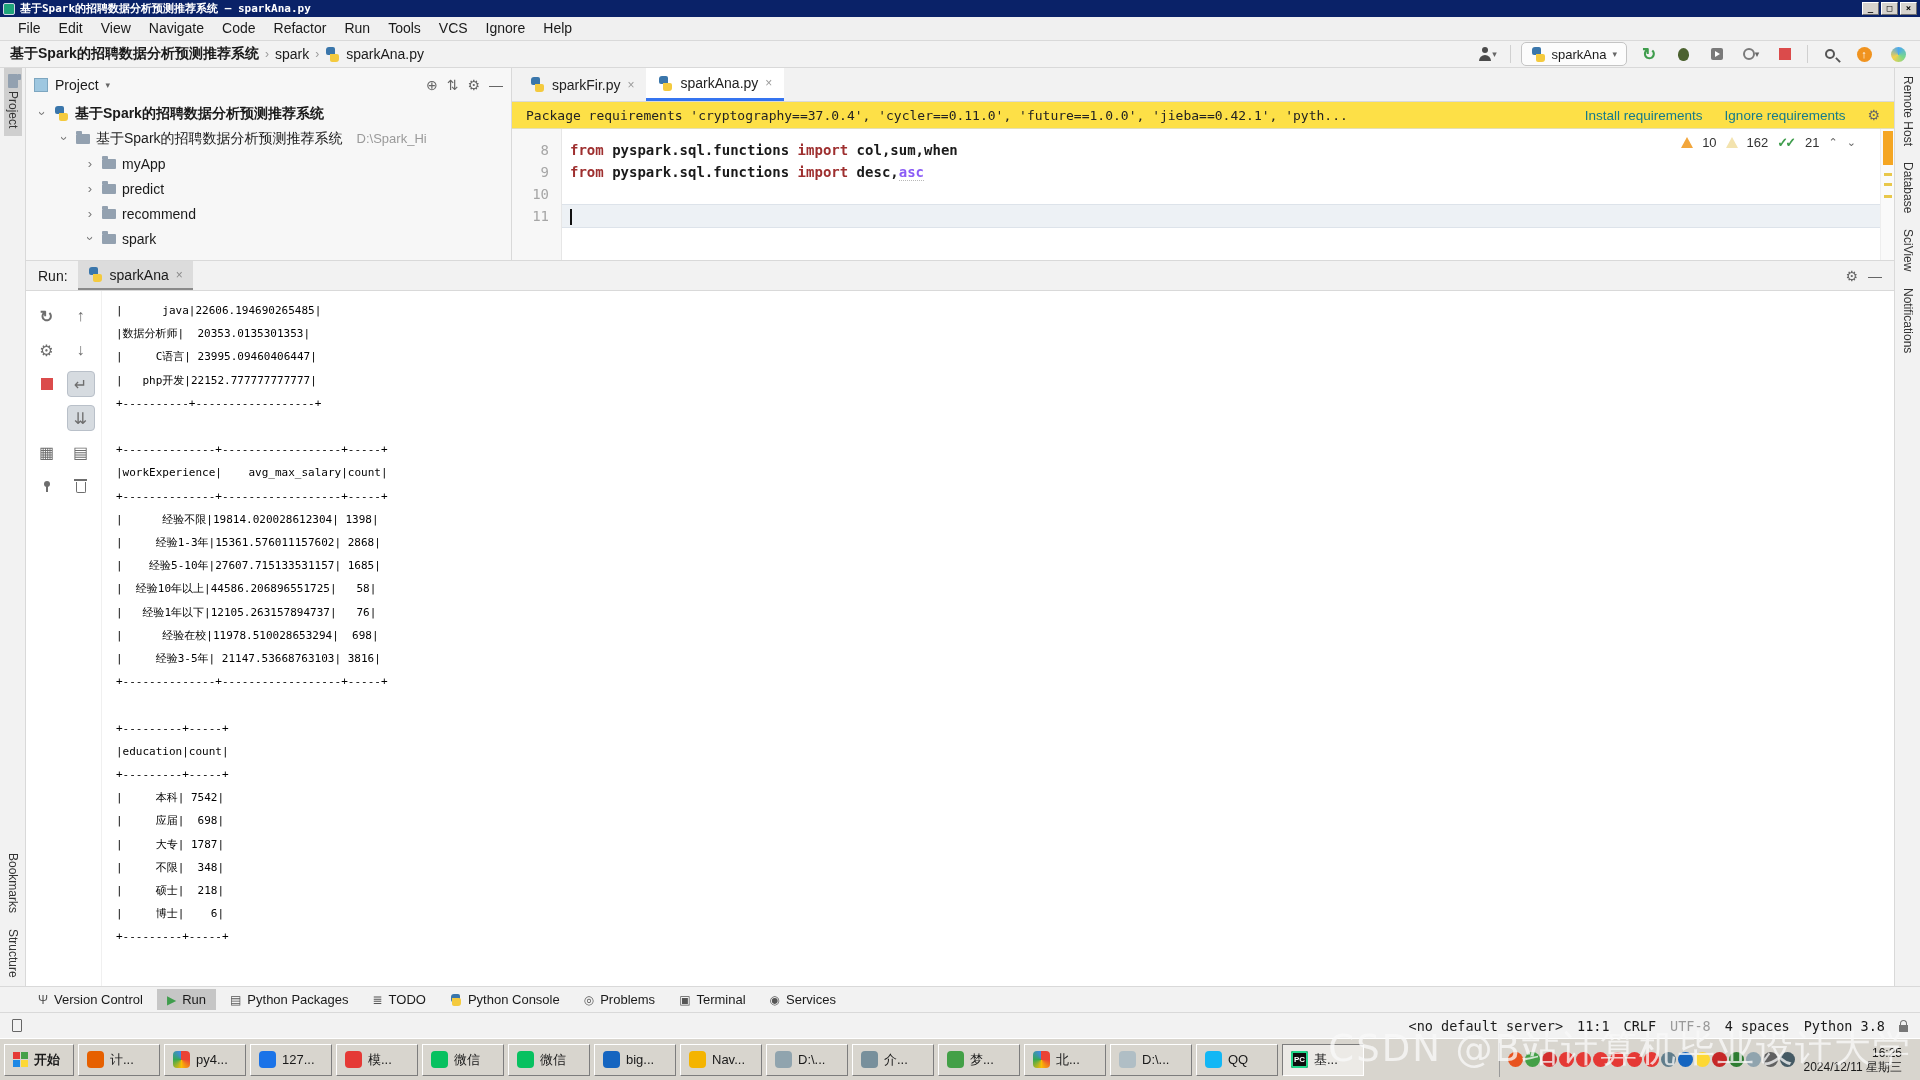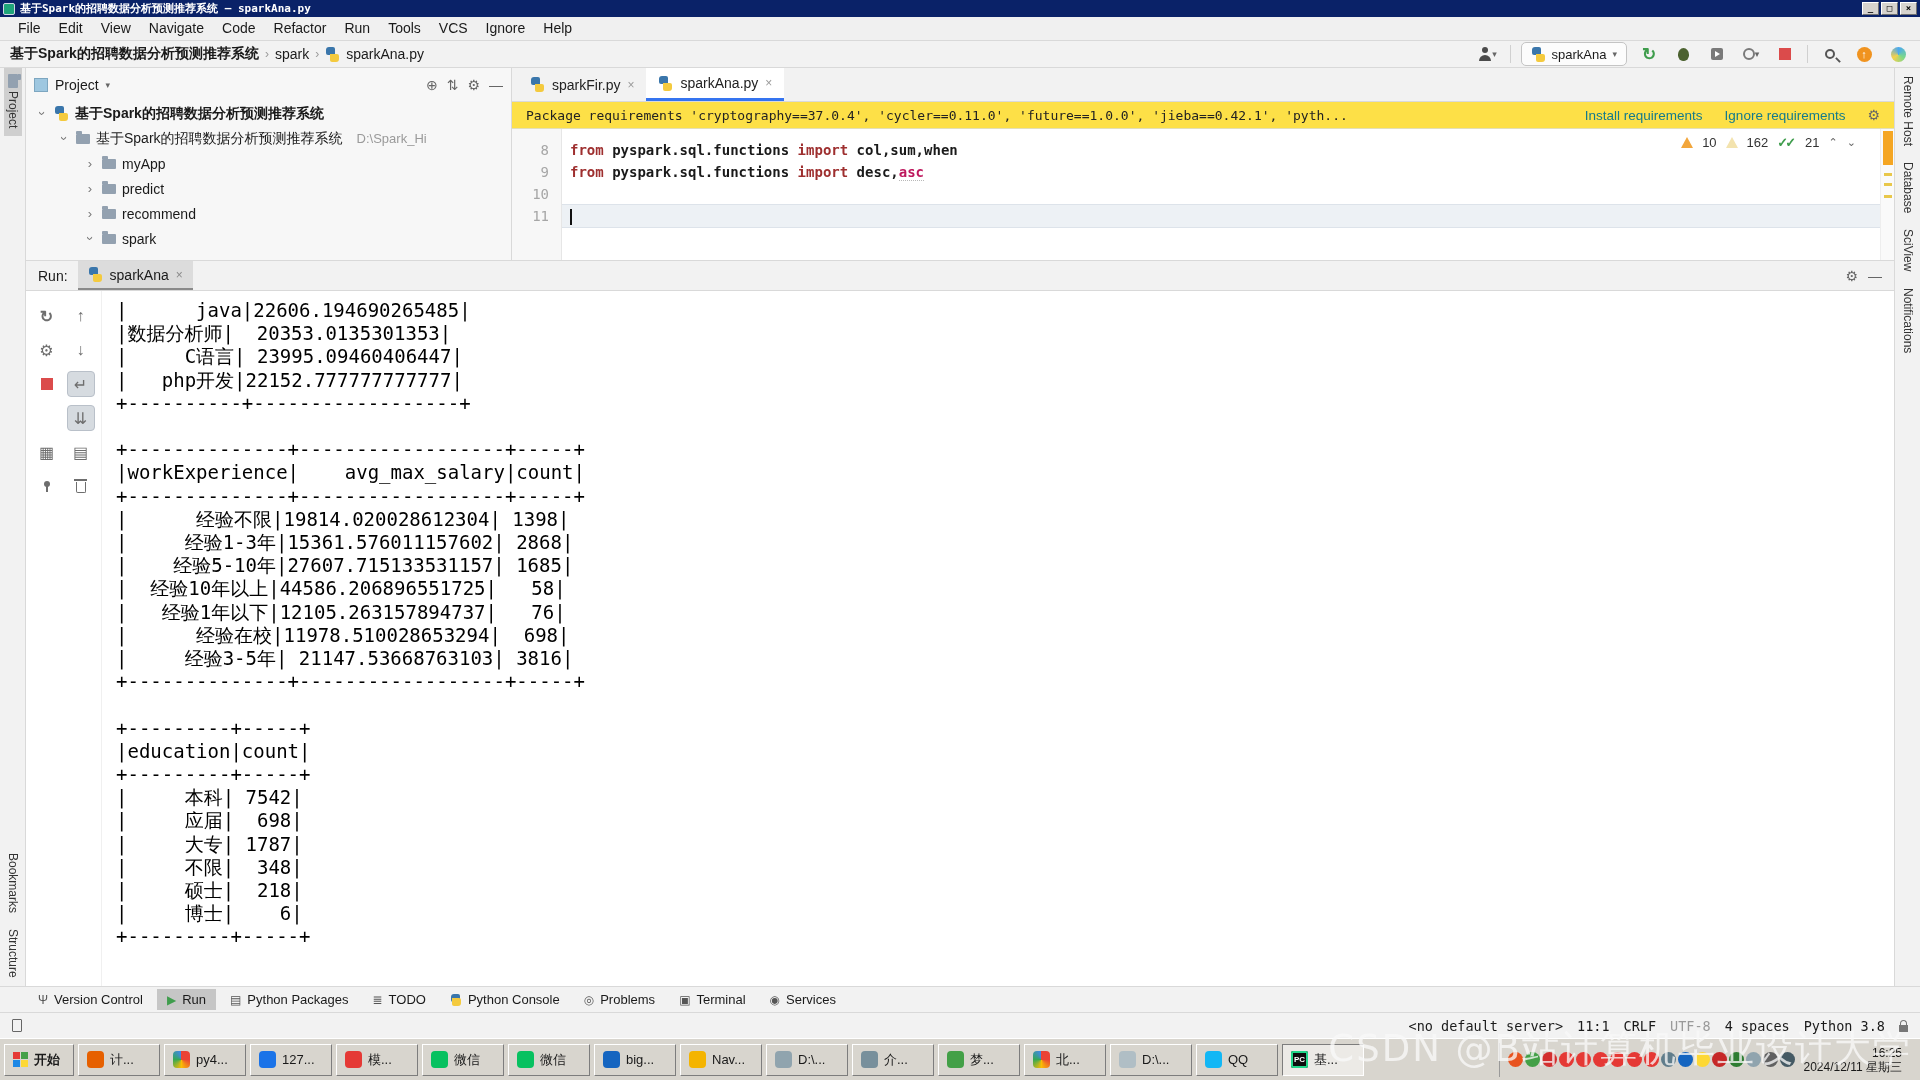--- a/index.html
+++ b/index.html
@@ -90,21 +90,21 @@
   .banner { height:27px; background:#fde047; border-bottom:1px solid #e3dfb8; display:flex; align-items:center; padding:0 14px; gap:22px; font-size:13.5px; }
   .banner .msg { color:#222; font-family:"DejaVu Sans Mono", monospace; font-size:13px; }
   .banner a { color:#137a8c; text-decoration:none; }
   .banner .sp { flex:1; }
   .codewrap { flex:1; display:flex; position:relative; font-family:"DejaVu Sans Mono", monospace; font-size:14px; }
   .gutter { width:50px; background:#f7f7f7; border-right:1px solid #e6e6e6; color:#a6a6a6; text-align:right; padding:10px 12px 0 0; }
   .gutter div { height:22px; line-height:22px; }
   .codecol { flex:1; padding-top:10px; position:relative; }
   .cline { height:22px; line-height:22px; padding-left:8px; white-space:pre;font-weight:bold; }
   .kw { color:#9e2f2f; }
-  .weak { color:#be185d; border-bottom:1px dotted #b8b8b8; }
+  .weak { color:#8b5cf6; border-bottom:1px dotted #b8b8b8; }
   .caretline { background:#edf1f5; box-shadow:0 1px 0 #dde3ea, 0 -1px 0 #dde3ea; }
   .caret-bar { display:inline-block; width:2px; height:16px; background:#111; vertical-align:middle; }
   .lens { position:absolute; top:6px; right:24px; display:flex; align-items:center; gap:9px; font-family:"Liberation Sans", sans-serif; font-size:13px; color:#333; }
   .tri { width:0; height:0; border-left:6px solid transparent; border-right:6px solid transparent; border-bottom:11px solid #f2a63c; }
   .tri.weakt { border-bottom-color:#f3e3ae; }
   .ok { color:#3f9d4d; font-weight:bold; letter-spacing:-3px; margin-right:3px; }
   .lens .nav { color:#666; font-size:11px; }
   .stripe { width:14px; background:#fafafa; border-left:1px solid #eee; position:relative; }
   .stripe .blk { position:absolute; left:2px; width:10px; background:#f5a623; }
   .stripe .tick { position:absolute; left:3px; width:8px; height:3px; background:#e8c74a; }
@@ -113,21 +113,21 @@
   .runpanel { flex:1; display:flex; flex-direction:column; border-top:1px solid #d9d9d9; background:#fff; min-height:0; }
   .run-head { height:30px; background:#f2f2f2; border-bottom:1px solid #d9d9d9; display:flex; align-items:center; padding:0 12px; gap:10px; font-size:14px; }
   .run-tab { display:flex; align-items:center; gap:7px; background:#dcdcdc; height:29px; padding:0 10px; border-bottom:2px solid #8a8a8a; }
   .run-tab .x { color:#8a8a8a; font-size:12px; }
   .run-body { flex:1; display:flex; min-height:0; }
   .ctoolbar { width:76px; display:flex; padding-top:8px; justify-content:center; gap:6px; border-right:1px solid #f0f0f0; }
   .ccol { display:flex; flex-direction:column; }
   .ccell { width:28px; height:34px; display:flex; align-items:center; justify-content:center; color:#6e6e6e; font-size:16px; }
   .ccell.sel { background:#d6dbe0; border:1px solid #b9c0c9; border-radius:4px; height:26px; margin:4px 0; }
   .console { flex:1; overflow:hidden; position:relative; }
-  .console pre { font-family:"DejaVu Sans Mono","DejaVu Sans",monospace; font-size:19px; line-height:23.2px; padding:8px 0 0 14px; color:#000; }
+  .console pre { font-family:"DejaVu Sans Mono","DejaVu Sans",monospace; font-size:11px; line-height:23.2px; padding:8px 0 0 14px; color:#000; }
 
   
   .btoolbar { height:26px; background:#f2f2f2; border-top:1px solid #d9d9d9; display:flex; align-items:center; padding-left:28px; gap:4px; font-size:13px; }
   .btool { display:flex; align-items:center; gap:6px; padding:3px 10px; }
   .btool.active { background:#c6c6c6; }
   .btool .bi { font-size:12px; color:#555; }
   .bi.play { color:#3f9d4d; }
 
   
   .statusbar { height:26px; background:#f2f2f2; border-top:1px solid #d9d9d9; display:flex; align-items:center; padding:0 12px; gap:8px; font-family:"DejaVu Sans Mono", monospace; font-size:13.5px; }

